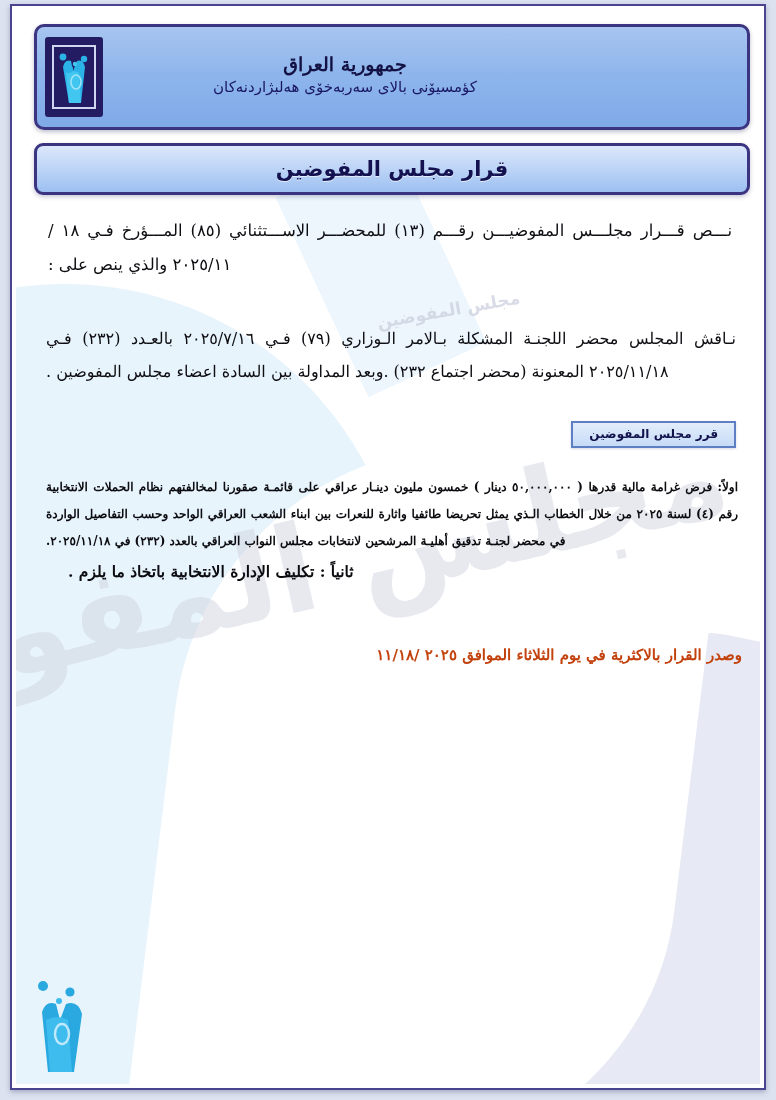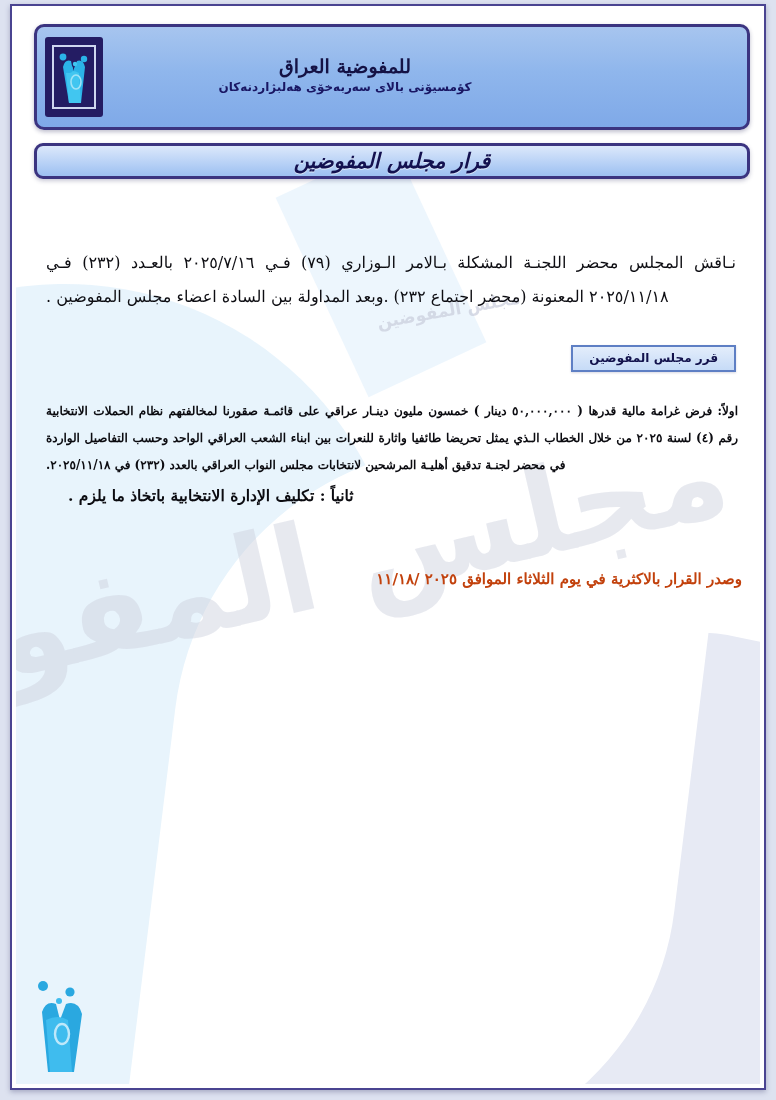--- a/index.html
+++ b/index.html
@@ -158,23 +158,23 @@
     line-height: 1.15;
   }
   .emblem-line2 {
     font-family: "DejaVu Serif", "Liberation Serif", serif;
     font-size: 17px;
     color: #141245;
     font-weight: 700;
     line-height: 1.3;
   }
   .emblem-line3 {
-    font-size: 12px;
+    font-size: 15px;
     color: #191663;
-    font-weight: 700;
+    font-weight: 400;
     line-height: 1.5;
   }
   .emblem-line4 {
     font-size: 9.5px;
     color: #1b1770;
     font-weight: 700;
     letter-spacing: .2px;
     line-height: 1.5;
   }
 
@@ -189,30 +189,29 @@
     line-height: 2.1;
     text-shadow: 0 1px 0 rgba(255,255,255,.55);
   }
 
   
   .title-bar {
     position: absolute;
     left: 18px;
     top: 133px;
     width: 716px;
-    height: 36px;
+    height: 52px;
     background: linear-gradient(180deg, #dce8fb 0%, #b9d2f6 55%, #9dc0f1 100%);
     border: 3px solid #3b3480;
     border-radius: 9px;
     display: flex;
     align-items: center;
     justify-content: center;
     box-shadow: 0 2px 4px rgba(40,40,90,.25);
     z-index: 3;
-    font-style: italic;
   }
   .title-bar span {
     font-size: 21px;
     font-weight: 700;
     color: #131150;
     text-shadow: 0 1px 0 rgba(255,255,255,.6);
   }
 
   
   .doc-body {
@@ -324,21 +323,21 @@
 
     <div class="watermark">مجلس المفوضين</div>
     <div class="watermark-small">مجلس المفوضين</div>
 
     <div class="header-band">
 
       <div class="header-right">
       </div>
 
       <div class="emblem">
-        <div class="emblem-line1">للمفوضية العراق</div>
+        <div class="emblem-line1">جمهورية العراق</div>
         <div class="emblem-line3">كؤمسیۆنی بالای سەربەخۆی هەلبژاردنەکان</div>
       </div>
 
       <div class="logo-box">
         <div class="logo-frame"></div>
         <svg class="logo-figure" width="58" height="80" viewBox="0 0 58 80">
           <path d="M24 66 L18 30 Q20 22 26 24 L28 34 L32 24 Q38 22 40 30 L36 66 Z" fill="#2bb3e8"></path>
           <path d="M24 66 L21 36 Q28 32 34 36 L36 66 Z" fill="#41c6f0"></path>
           <circle cx="24" cy="32" r="4" fill="#2bb3e8"></circle>
           <ellipse cx="31" cy="45" rx="5" ry="7" fill="none" stroke="#9fe3f7" stroke-width="1.6"></ellipse>
@@ -349,20 +348,21 @@
       </div>
 
     </div>
 
     <div class="title-bar">
       <span>قرار مجلس المفوضين</span>
     </div>
 
     <div class="doc-body">
 
+      <div class="para para-intro">نـــص قـــرار مجلـــس المفوضيـــن رقـــم (١٣) للمحضـــر الاســـتثنائي (٨٥) المـــؤرخ فـي ١٨ / ٢٠٢٥/١١ والذي ينص على :</div>
 
       <div class="para para-discussion">نـاقش المجلس محضر اللجنـة المشكلة بـالامر الـوزاري (٧٩) فـي ٢٠٢٥/٧/١٦ بالعـدد (٢٣٢) فـي ٢٠٢٥/١١/١٨ المعنونة (محضر اجتماع ٢٣٢) .وبعد المداولة بين السادة اعضاء مجلس المفوضين .</div>
 
       <div class="badge-row">
         <div class="badge">قرر مجلس المفوضين</div>
       </div>
 
       <div class="items">
         <div class="item item-first">اولاً: فرض غرامة مالية قدرها ( ٥٠,٠٠٠,٠٠٠ دينار ) خمسون مليون دينـار عراقي على قائمـة صقورنا لمخالفتهم نظام الحملات الانتخابية رقم (٤) لسنة ٢٠٢٥ من خلال الخطاب الـذي يمثل تحريضا طائفيا واثارة للنعرات بين ابناء الشعب العراقي الواحد وحسب التفاصيل الواردة في محضر لجنـة تدقيق أهليـة المرشحين لانتخابات مجلس النواب العراقي بالعدد (٢٣٢) في ٢٠٢٥/١١/١٨.</div>
         <div class="item item-line">ثانياً : تكليف الإدارة الانتخابية باتخاذ ما يلزم .</div>

